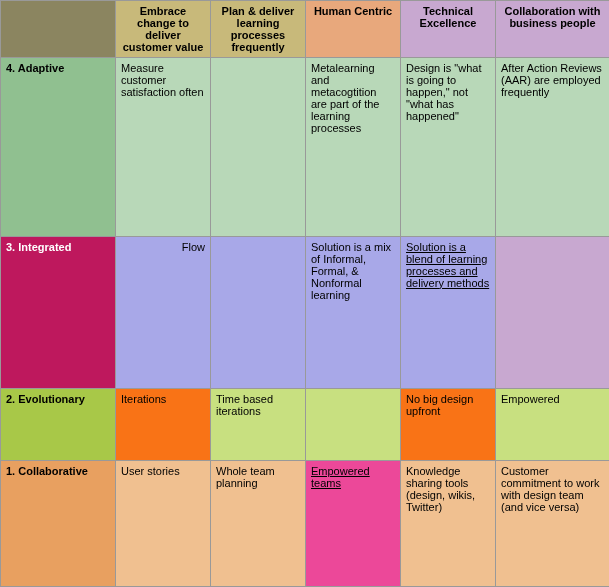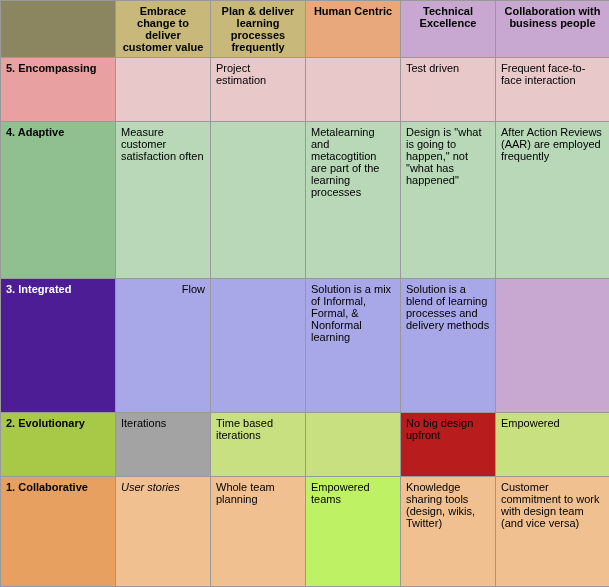--- a/index.html
+++ b/index.html
@@ -26,40 +26,40 @@
 
     
     .r4-label { background-color: #90C090; font-weight: bold; }
     .r4-c1 { background-color: #B8D8B8; }
     .r4-c2 { background-color: #B8D8B8; }
     .r4-c3 { background-color: #B8D8B8; margin-top: 18px; }
     .r4-c4 { background-color: #B8D8B8; }
     .r4-c5 { background-color: #B8D8B8; }
 
     
-    .r3-label { background-color: #4c1d95; font-weight: bold; color: white; }
+    .r3-label { background-color: #be185d; font-weight: bold; color: white; }
     .r3-c1 { background-color: #A8A8E8; text-align: right; }
     .r3-c2 { background-color: #A8A8E8; }
     .r3-c3 { background-color: #A8A8E8; }
-    .r3-c4 { background-color: #A8A8E8; }
+    .r3-c4 { background-color: #A8A8E8; text-decoration: underline; }
     .r3-c5 { background-color: #C8A8D0; }
 
     
     .r2-label { background-color: #A8C848; font-weight: bold; }
-    .r2-c1 { background-color: #a3a3a3; }
+    .r2-c1 { background-color: #f97316; }
     .r2-c2 { background-color: #C8E080; }
     .r2-c3 { background-color: #C8E080; }
-    .r2-c4 { background-color: #b91c1c; margin-top: 16px; }
+    .r2-c4 { background-color: #f97316; margin-top: 16px; }
     .r2-c5 { background-color: #C8E080; }
 
     
     .r1-label { background-color: #E8A060; font-weight: bold; }
-    .r1-c1 { background-color: #F0C090; font-style: italic; }
+    .r1-c1 { background-color: #F0C090; }
     .r1-c2 { background-color: #F0C090; margin-left: 32px; }
-    .r1-c3 { background-color: #bef264; }
+    .r1-c3 { background-color: #ec4899; text-decoration: underline; }
     .r1-c4 { background-color: #F0C090; }
     .r1-c5 { background-color: #F0C090; }
   </style>
 </head>
 <body>
 
 <table>
   <colgroup>
     <col style="width:115px">
     <col style="width:95px">
@@ -73,28 +73,20 @@
       <th class="h0"></th>
       <th class="h1">Embrace change to deliver customer value</th>
       <th class="h2">Plan &amp; deliver learning processes frequently</th>
       <th class="h3">Human Centric</th>
       <th class="h4">Technical Excellence</th>
       <th class="h5">Collaboration with business people</th>
     </tr>
   </thead>
   <tbody>
 
-    <tr>
-      <td class="r5-label">5. Encompassing</td>
-      <td class="r5-c1"></td>
-      <td class="r5-c2">Project estimation</td>
-      <td class="r5-c3"></td>
-      <td class="r5-c4">Test driven</td>
-      <td class="r5-c5">Frequent face-to-face interaction</td>
-    </tr>
 
     <tr>
       <td class="r4-label">4. Adaptive</td>
       <td class="r4-c1">Measure customer satisfaction often</td>
       <td class="r4-c2"></td>
       <td class="r4-c3">Metalearning and metacogtition are part of the learning processes</td>
       <td class="r4-c4">Design is "what is going to happen," not "what has happened"</td>
       <td class="r4-c5">After Action Reviews (AAR) are employed frequently</td>
     </tr>
 

